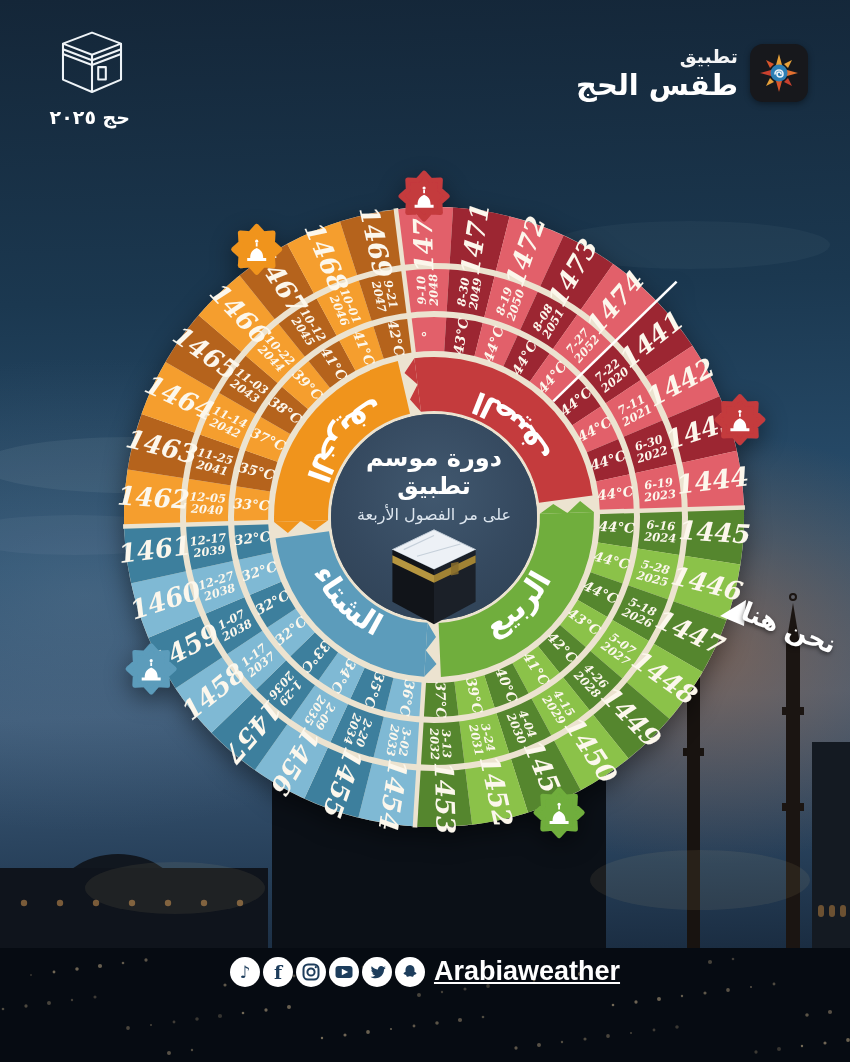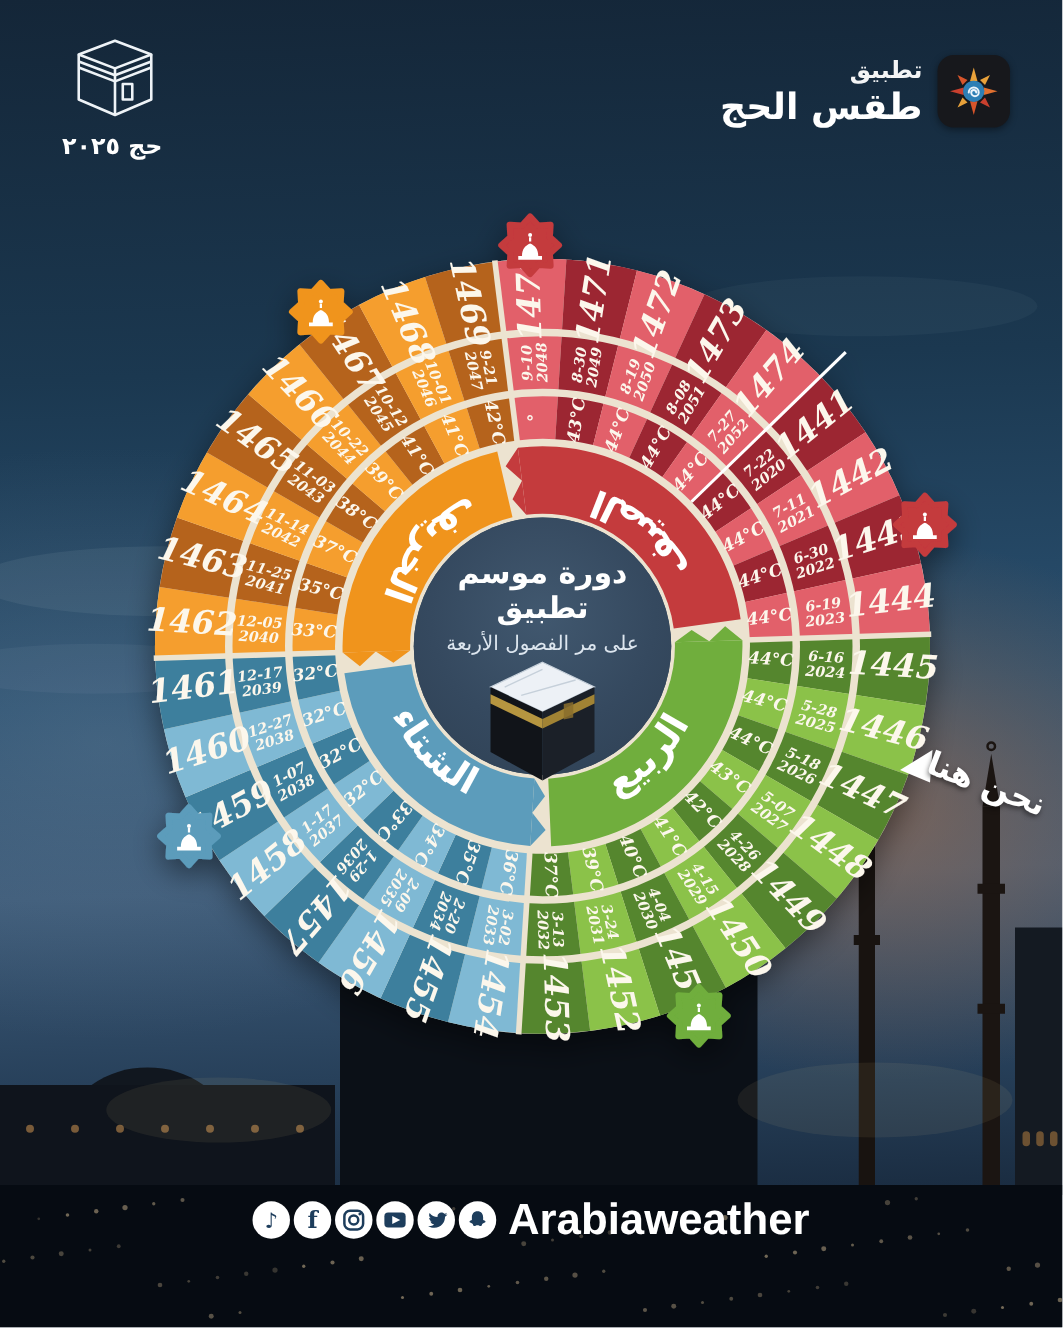--- a/index.html
+++ b/index.html
@@ -30,21 +30,21 @@
   .hub .s{margin-top:5px;font-size:16px;color:#dde6ef;}
   .hub .kaaba{margin-top:2px;}
   
   .here-wrap{position:absolute;left:718px;top:590px;width:150px;}
   .here-text{position:absolute;left:30px;top:6px;color:#fff;font-size:26px;font-weight:bold;
      transform:rotate(21deg);transform-origin:left top;text-shadow:0 2px 4px rgba(0,0,0,.5);white-space:nowrap;}
   
   .footer{position:absolute;left:0;top:956px;width:850px;display:flex;justify-content:center;align-items:center;}
   .social{display:flex;gap:3px;align-items:center;}
   .sicon{width:30px;height:30px;border-radius:50%;background:#fff;display:flex;align-items:center;justify-content:center;}
-  .brand{color:#fff;font-size:35px;font-weight:bold;margin-left:9px;font-family:"Liberation Sans","DejaVu Sans",sans-serif;}
+  .brand{color:#fff;font-size:27px;font-weight:bold;margin-left:9px;font-family:"Liberation Sans","DejaVu Sans",sans-serif;text-decoration:underline;}
 </style>
 </head>
 <body>
 
 <div class="stage">
 
   <svg id="scene" width="850" height="1062" viewBox="0 0 850 1062">
       <g>
         <ellipse cx="130" cy="465" rx="150" ry="28" fill="#a3b7c9" opacity="0.1"></ellipse>
         <ellipse cx="75" cy="535" rx="120" ry="20" fill="#a3b7c9" opacity="0.08"></ellipse>

